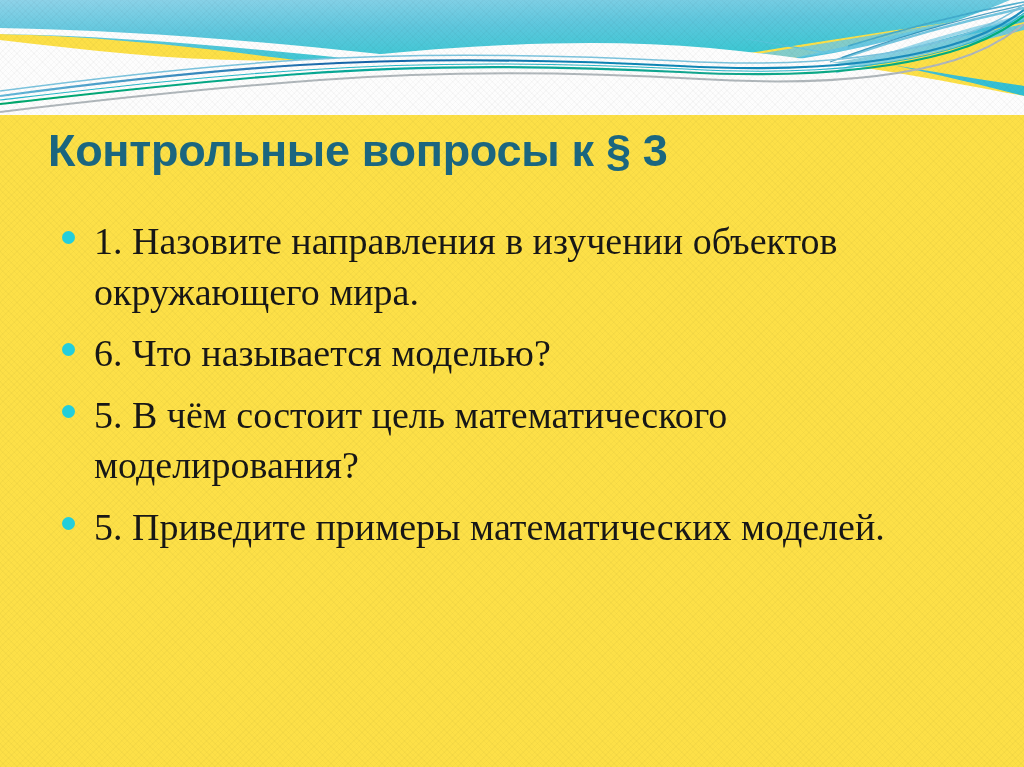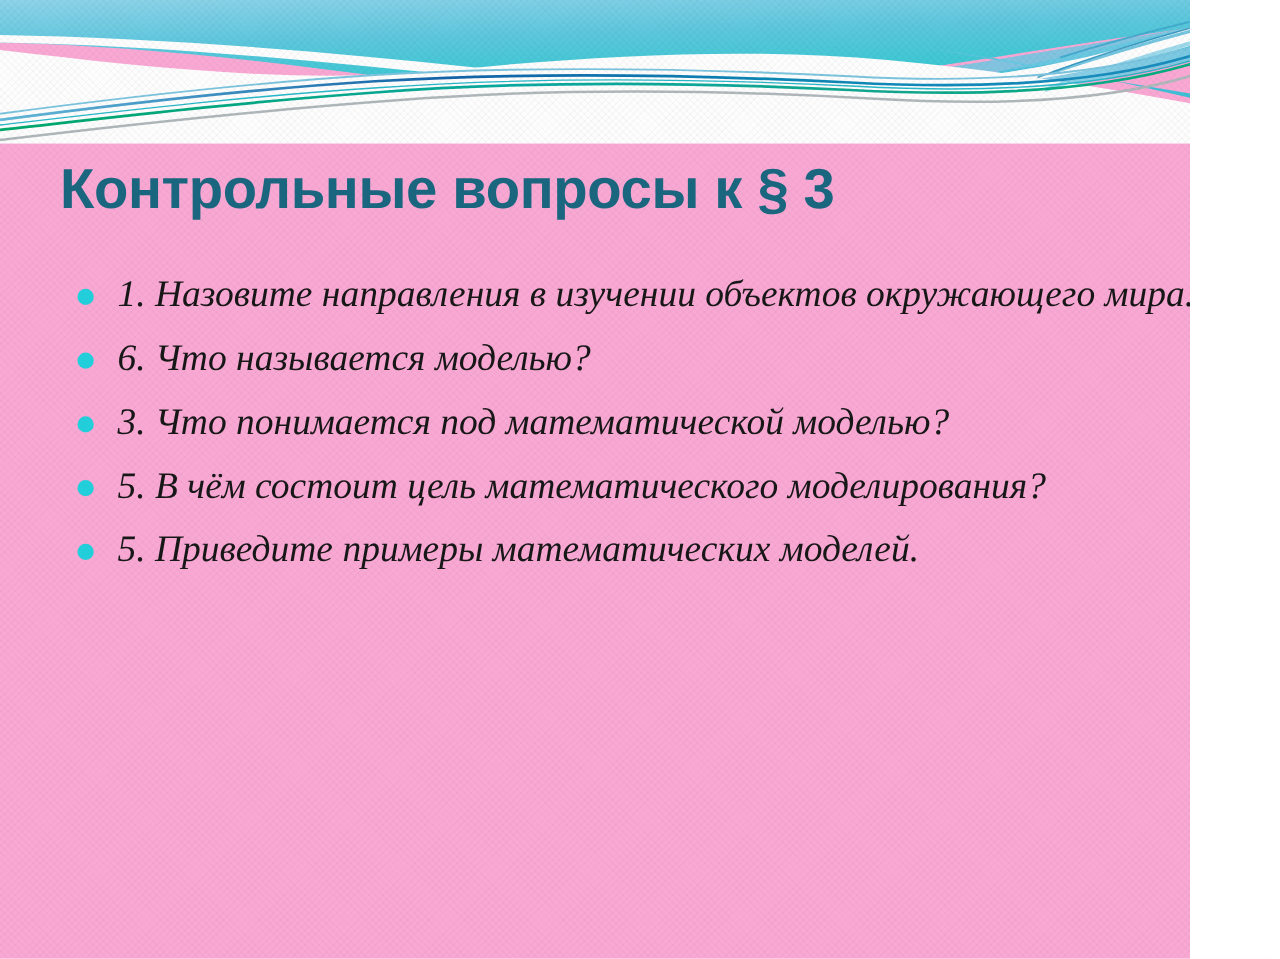--- a/index.html
+++ b/index.html
@@ -3,26 +3,25 @@
 <meta charset="utf-8">
 <title>Контрольные вопросы к § 3</title>
 <style>
   html, body {
     margin: 0;
     padding: 0;
     background: #ffffff;
   }
   #slide {
     position: relative;
-    width: 932px;
+    width: 1024px;
     height: 767px;
     overflow: hidden;
-    background: #f9a8d4;
+    background: #fde047;
     font-family: "Liberation Serif", "DejaVu Serif", serif;
-    padding-left: 20px;
   }
   
   #slide-texture {
     position: absolute;
     inset: 0;
     pointer-events: none;
     background-image:
       repeating-linear-gradient(45deg,  rgba(0,0,0,0.022) 0px, rgba(0,0,0,0.022) 1px, rgba(0,0,0,0) 1px, rgba(0,0,0,0) 4px),
       repeating-linear-gradient(-45deg, rgba(0,0,0,0.022) 0px, rgba(0,0,0,0.022) 1px, rgba(0,0,0,0) 1px, rgba(0,0,0,0) 4px);
     z-index: 3;
@@ -59,24 +58,23 @@
     width: 930px;
     list-style: none;
     margin: 0;
     padding: 0;
     z-index: 4;
   }
   .question-item {
     position: relative;
     padding-left: 46px;
     margin: 0 0 11px 0;
-    font-size: 30px;
+    font-size: 38px;
     line-height: 1.33;
     color: #171717;
-    font-style: italic;
   }
   .question-item:last-child { margin-bottom: 0; }
   .bullet-dot {
     position: absolute;
     left: 14px;
     top: 15px;
     width: 13px;
     height: 13px;
     border-radius: 50%;
     background: #23cedb;
@@ -207,24 +205,20 @@
     <li class="question-item">
       <span class="bullet-dot"></span>
       <span class="question-text">1. Назовите направления в изучении объектов окружающего мира.</span>
     </li>
     <li class="question-item">
       <span class="bullet-dot"></span>
       <span class="question-text">6. Что называется моделью?</span>
     </li>
     <li class="question-item">
       <span class="bullet-dot"></span>
-      <span class="question-text">3. Что понимается под математической моделью?</span>
-    </li>
-    <li class="question-item">
-      <span class="bullet-dot"></span>
       <span class="question-text">5. В чём состоит цель математического моделирования?</span>
     </li>
     <li class="question-item">
       <span class="bullet-dot"></span>
       <span class="question-text">5. Приведите примеры математических моделей.</span>
     </li>
   </ul>
 
   <div id="slide-texture"></div>
 </div>

